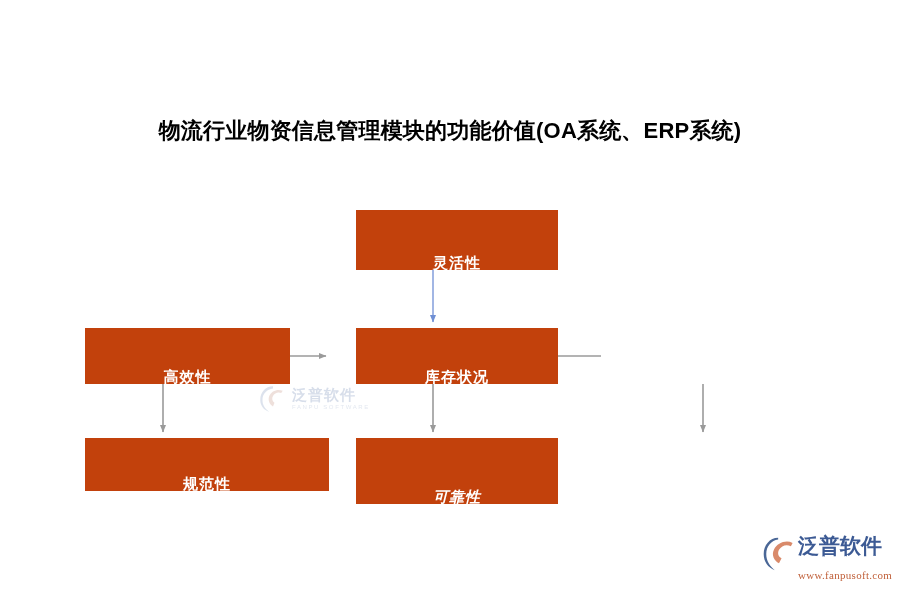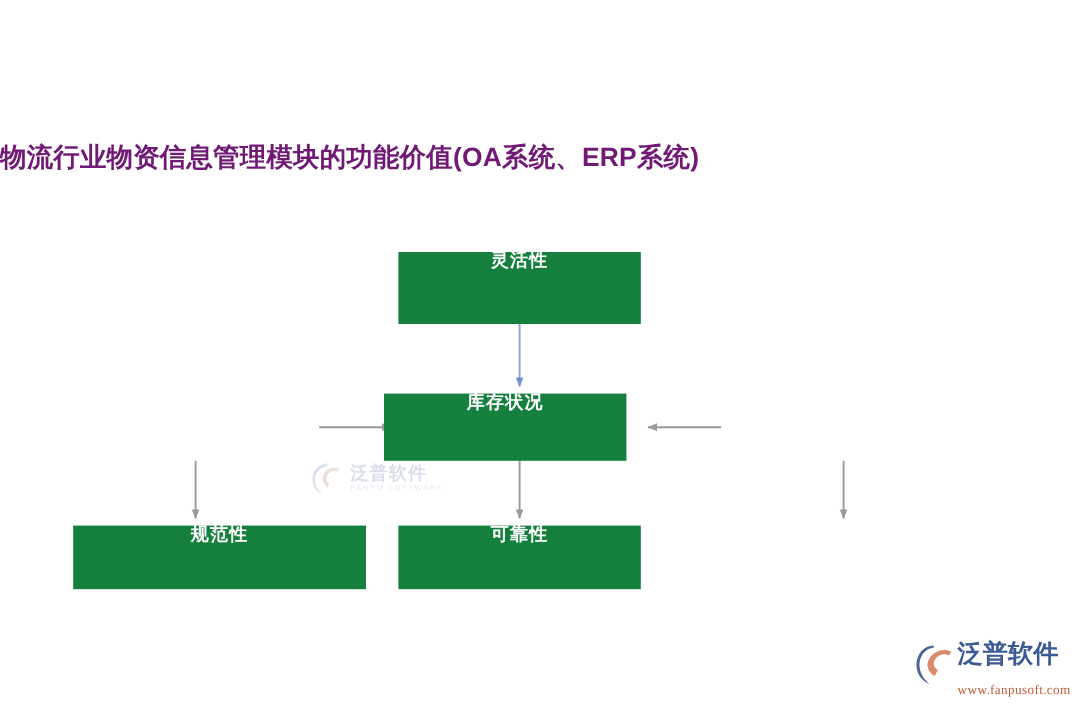--- a/index.html
+++ b/index.html
@@ -20,59 +20,61 @@
     width: 900px;
     height: 600px;
   }
 
   
   .page-title {
     position: absolute;
     left: 0;
     top: 116px;
     width: 900px;
+    text-align: center;
     font-size: 22px;
     font-weight: bold;
-    color: #701a75;
+    color: #000000;
     letter-spacing: 0.2px;
     white-space: nowrap;
   }
 
   
   #diagram-svg {
     position: absolute;
     left: 0;
     top: 0;
     width: 900px;
     height: 600px;
   }
 
   .node-box {
     position: absolute;
-    background: #15803d;
-    display: flex;
-    align-items: flex-start;
+    background: #c2410c;
+    display: flex;
+    align-items: flex-end;
     justify-content: center;
     box-sizing: border-box;
+    margin-left: 24px;
   }
   .node-label {
     color: #ffffff;
     font-size: 15px;
     font-weight: bold;
     letter-spacing: 1px;
     line-height: 1;
   }
 
   
   .n-flex      { left: 332px; top: 210px; width: 202px; height: 60px; }
   .n-eff       { left: 61px;  top: 328px; width: 205px; height: 56px; }
-  .n-stock     { left: 320px; top: 328px; width: 202px; height: 56px; }
+  .n-stock     { left: 332px; top: 328px; width: 202px; height: 56px; }
   .n-trans     { left: 601px; top: 328px; width: 205px; height: 56px; }
   .n-norm      { left: 61px;  top: 438px; width: 244px; height: 53px; }
-  .n-rely      { left: 332px; top: 438px; width: 202px; height: 53px; }
+  .n-rely      { left: 332px; top: 438px; width: 202px; height: 66px; font-style: italic; }
   .n-exec      { left: 601px; top: 438px; width: 205px; height: 53px; }
 
   
   .watermark-center {
     position: absolute;
     left: 258px;
     top: 378px;
     width: 130px;
     height: 42px;
     display: flex;
@@ -171,20 +173,23 @@
 
     <line x1="433" y1="384" x2="433" y2="432" stroke="#9a9a9a" stroke-width="1.6" marker-end="url(#arrow-gray)"></line>
 
     <line x1="703" y1="384" x2="703" y2="432" stroke="#9a9a9a" stroke-width="1.6" marker-end="url(#arrow-gray)"></line>
   </svg>
 
   <div class="node-box n-flex">
     <span class="node-label">灵活性</span>
   </div>
 
+  <div class="node-box n-eff">
+    <span class="node-label">高效性</span>
+  </div>
 
   <div class="node-box n-stock">
     <span class="node-label">库存状况</span>
   </div>
 
 
   <div class="node-box n-norm">
     <span class="node-label">规范性</span>
   </div>
 

